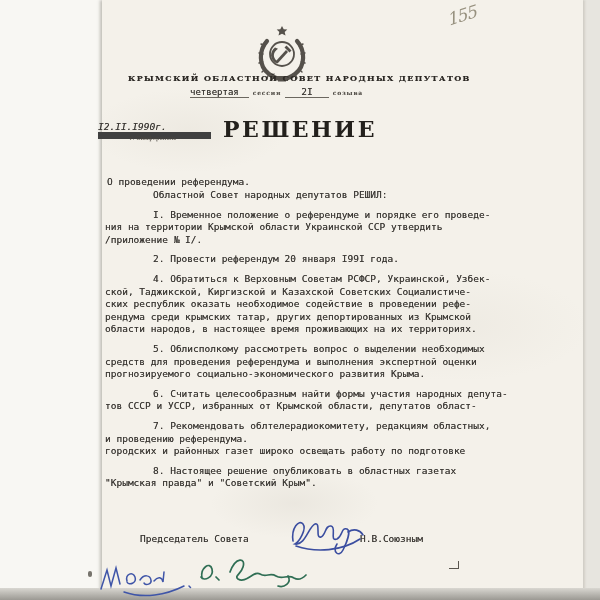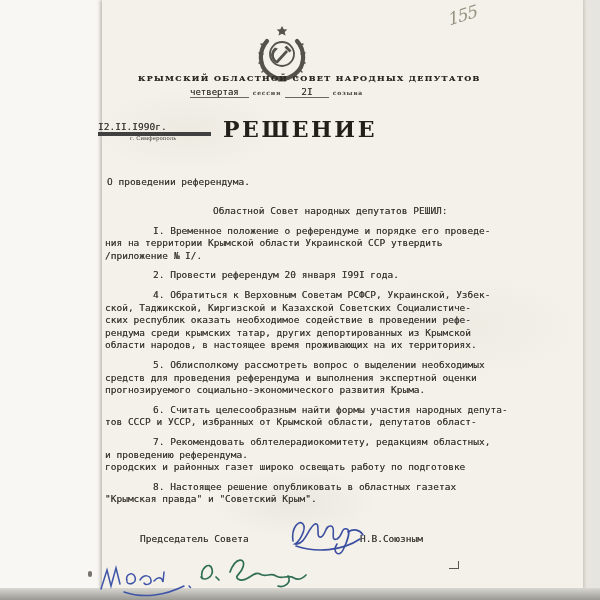--- a/index.html
+++ b/index.html
@@ -28,46 +28,46 @@
   
   .page-num{
     position:absolute;left:448px;top:5px;
     font-family:"DejaVu Serif",serif;font-style:italic;font-size:17px;
     color:#97917f;transform:rotate(-18deg) skewX(-8deg);
     letter-spacing:-1px;
   }
   
   .emblem{position:absolute;left:255px;top:26px;width:54px;height:56px;}
   .org-title{
-    position:absolute;left:138px;top:73px;width:320px;text-align:center;
+    position:absolute;left:128px;top:73px;width:320px;text-align:center;
     font-family:"DejaVu Serif",serif;font-weight:bold;font-size:8px;
     letter-spacing:1.4px;color:#2c2925;white-space:nowrap;
   }
   .session-row{
     position:absolute;left:190px;top:86px;display:flex;align-items:baseline;
     color:#3a3733;white-space:nowrap;
   }
   .session-val{font-size:9px;border-bottom:1px solid #6b675f;padding-right:10px;}
   .session-label{font-family:"DejaVu Serif",serif;font-size:6px;font-weight:bold;
     letter-spacing:.8px;color:#46423c;margin:0 4px;}
   .conv-val{font-size:9.5px;border-bottom:1px solid #6b675f;padding:0 16px;}
   .doc-type{
     position:absolute;left:140px;top:96px;width:320px;text-align:center;
     font-family:"DejaVu Serif",serif;font-weight:bold;font-size:22px;
     letter-spacing:2.5px;color:#23201c;margin-top:20px;
   }
   .date-line{position:absolute;left:98px;top:121px;font-size:9.5px;}
-  .date-line .date-text{display:inline-block;border-bottom:4px solid #404040;
-    padding-right:44px;}
+  .date-line .date-text{display:inline-block;border-bottom:7px solid #404040;
+    padding-right:44px;font-style:italic;}
   .place{position:absolute;left:98px;top:135px;width:110px;text-align:center;
     font-family:"DejaVu Serif",serif;font-size:5.5px;color:#4a463f;}
   
   .subject{position:absolute;left:107px;top:158px;font-size:9.5px;white-space:nowrap;margin-top:18px;}
   .body-block{position:absolute;left:105px;top:189px;font-size:9.5px;line-height:12.6px;}
-  .intro{margin:16px 0 7px 0;padding-left:48px;white-space:nowrap;text-align:center;}
+  .intro{margin:0 0 7px 0;padding-left:48px;white-space:nowrap;}
   .para{margin:0 0 7px 0;}
   .para .ln{white-space:nowrap;}
   .para .first{padding-left:48px;}
   
   .sign-title{position:absolute;left:140px;top:533px;font-size:9.5px;white-space:nowrap;}
   .sign-name{position:absolute;left:360px;top:533px;font-size:9.5px;white-space:nowrap;}
   .sig{position:absolute;}
   .corner-mark{position:absolute;left:449px;top:561px;width:9px;height:7px;
     border-right:1.5px solid #5a564f;border-bottom:1.5px solid #5a564f;}
   .speck{position:absolute;left:88px;top:571px;width:4px;height:6px;background:#56524b;

